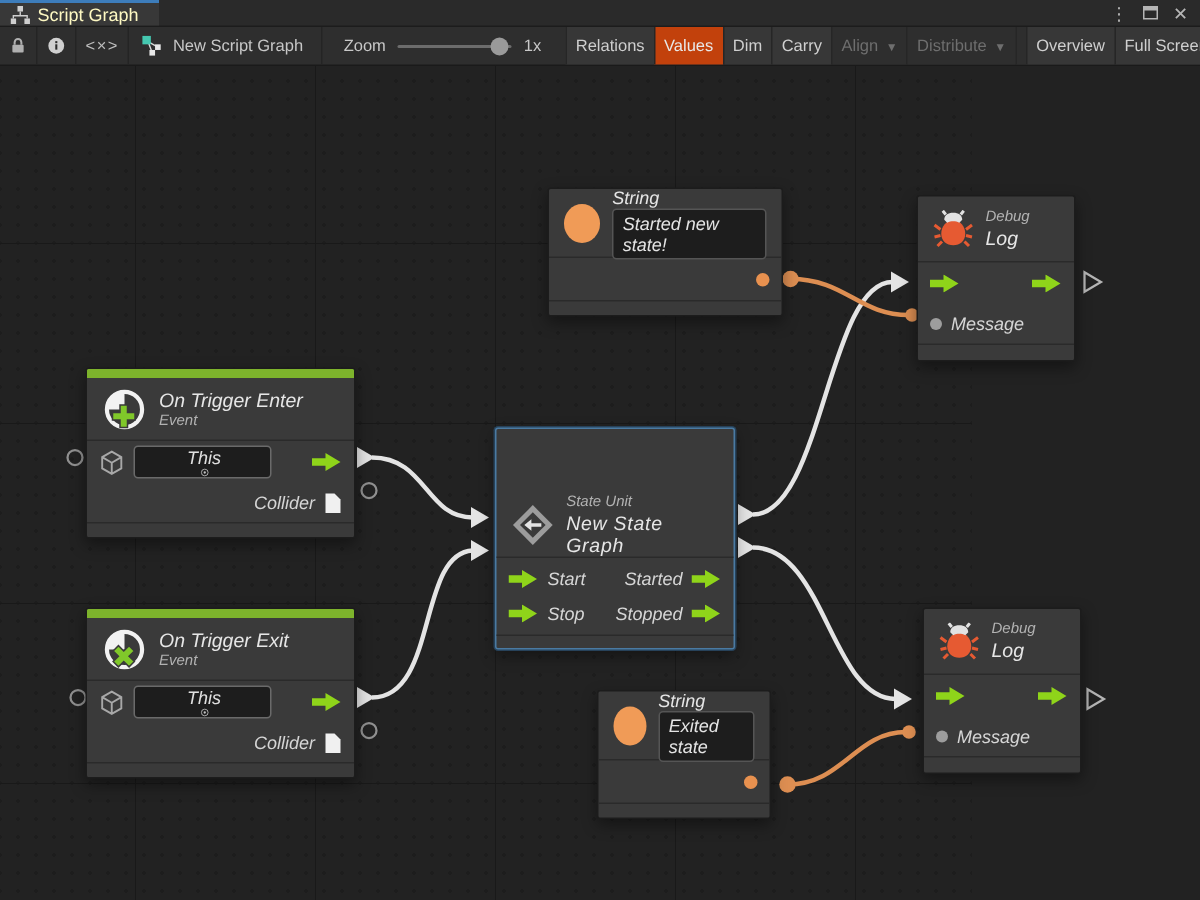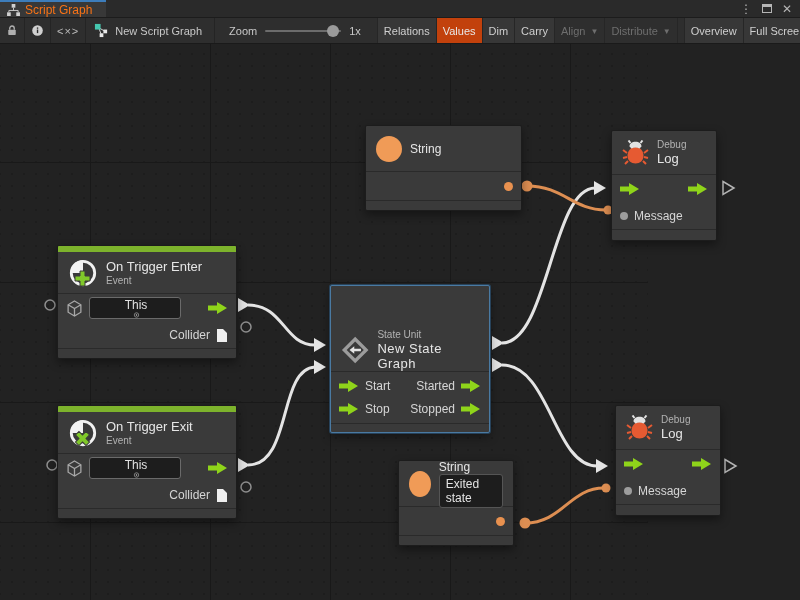--- a/index.html
+++ b/index.html
@@ -3,21 +3,21 @@
 <meta charset="utf-8">
 <style>
   * { margin:0; padding:0; box-sizing:border-box; }
   html,body { width:800px; height:600px; overflow:hidden; background:#222;
     font-family:"Liberation Sans", sans-serif; -webkit-font-smoothing:antialiased; }
 
   
   .tabbar { position:absolute; left:0; top:0; width:800px; height:18px;
     background:#2a2a2a; border-bottom:1px solid #1c1c1c; display:flex; align-items:stretch; }
   .tab { display:flex; align-items:center; gap:5px; padding:0 14px 0 7px;
-    background:#383838; border-top:2px solid #3d7dbb; color:#f97316; font-size:12px; }
+    background:#383838; border-top:2px solid #3d7dbb; color:#fef9c3; font-size:12px; }
   .winbtns { margin-left:auto; display:flex; align-items:center; gap:10px; padding-right:8px;
     color:#b5b5b5; font-size:12px; }
   .winbtns .sq { width:10px; height:9px; border:1.5px solid #b5b5b5; border-top-width:3px; display:inline-block; }
 
   
   .toolbar { position:absolute; left:0; top:18px; width:800px; height:26px;
     background:#2e2e2e; border-bottom:1px solid #1a1a1a; display:flex; align-items:stretch;
     color:#c8c8c8; font-size:11px; white-space:nowrap; }
   .tbtn { display:flex; align-items:center; justify-content:center;
     border-right:1px solid #242424; padding:0 6px; }
@@ -37,21 +37,21 @@
   .tb-gap { width:7px; background:#2e2e2e; border-left:1px solid #262626; }
 
   
   .canvas { position:absolute; left:0; top:44px; width:648px; height:556px;
     background-color:#222222;
     background-image:
       linear-gradient(#191919 1px, transparent 1px),
       linear-gradient(90deg, #191919 1px, transparent 1px),
       radial-gradient(circle, #1d1d1d 1.1px, transparent 1.3px);
     background-size:120px 120px, 120px 120px, 12px 12px;
-    background-position:0 118px, 90px 0, 6px 4px; }
+    background-position:0 118px, 90px 0, 6px 4px;font-style:italic; }
   svg.wires { position:absolute; left:0; top:0; width:800px; height:556px; pointer-events:none; }
 
   
   .node { position:absolute; background:#3a3a3a; border:1px solid #1c1c1c; border-radius:2px;
     color:#dedede; box-shadow:0 4px 10px rgba(0,0,0,.4); display:flex; flex-direction:column; }
   .node.selected { border:1px solid #4a7aa2; box-shadow:0 0 0 1px #27425a, 0 4px 10px rgba(0,0,0,.4); }
   .greenbar { height:6px; background:#7db32c; border-radius:1px 1px 0 0; }
   .nhead { display:flex; align-items:center; gap:8px; padding:0 10px; border-bottom:1px solid #2a2a2a; flex:0 0 auto; }
   .ntitle { font-size:12px; color:#e6e6e6; }
   .nsub { font-size:10px; color:#b2b2b2; margin-top:1px; }
@@ -206,20 +206,21 @@
       <path d="M723,137.5 L734,144 L723,150.5 Z" stroke="#b5b5b5"></path>
       <path d="M725,415.5 L736,422 L725,428.5 Z" stroke="#b5b5b5"></path>
     </g>
   </svg>
 
   <div class="node" style="left:365px; top:81px; width:157px;">
     <div class="nhead" style="height:46px;">
       <span class="big-orange"></span>
       <div class="hstack">
         <span class="ntitle">String</span>
+        <span class="field">Started new state!</span>
       </div>
     </div>
     <div class="nrow" style="height:28px;">
       <span class="spacer"></span>
       <span class="orange-dot"></span>
     </div>
     <div class="nfoot" style="height:10px;"></div>
   </div>
 
   <div class="node" style="left:611px; top:86px; width:106px;">

